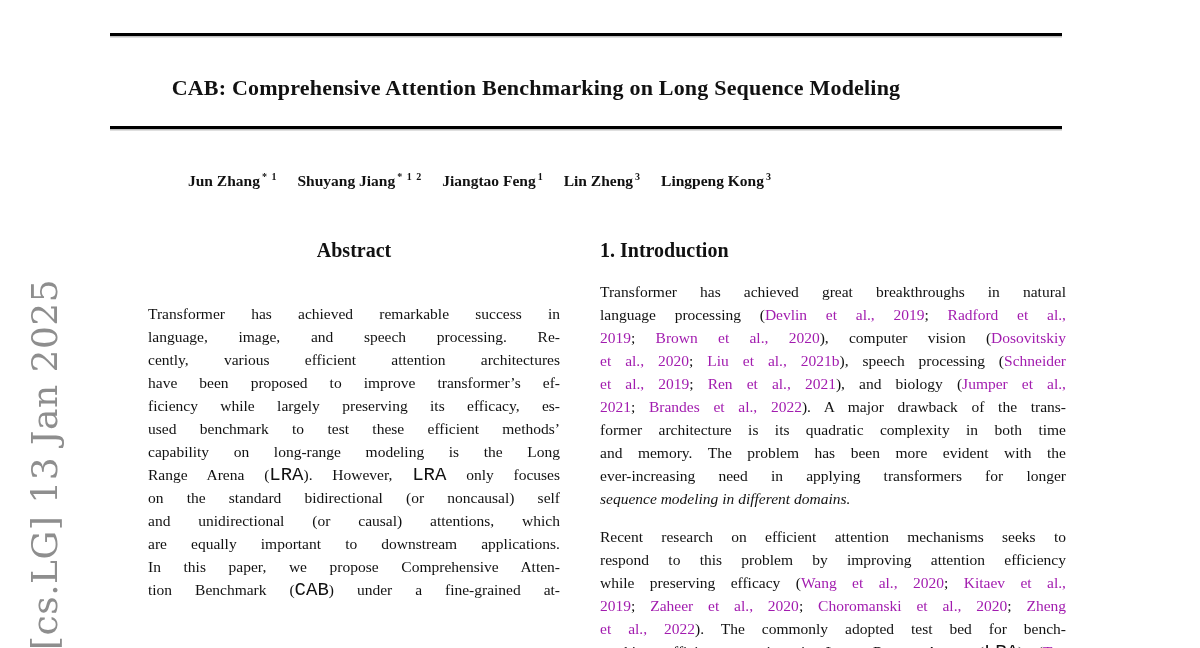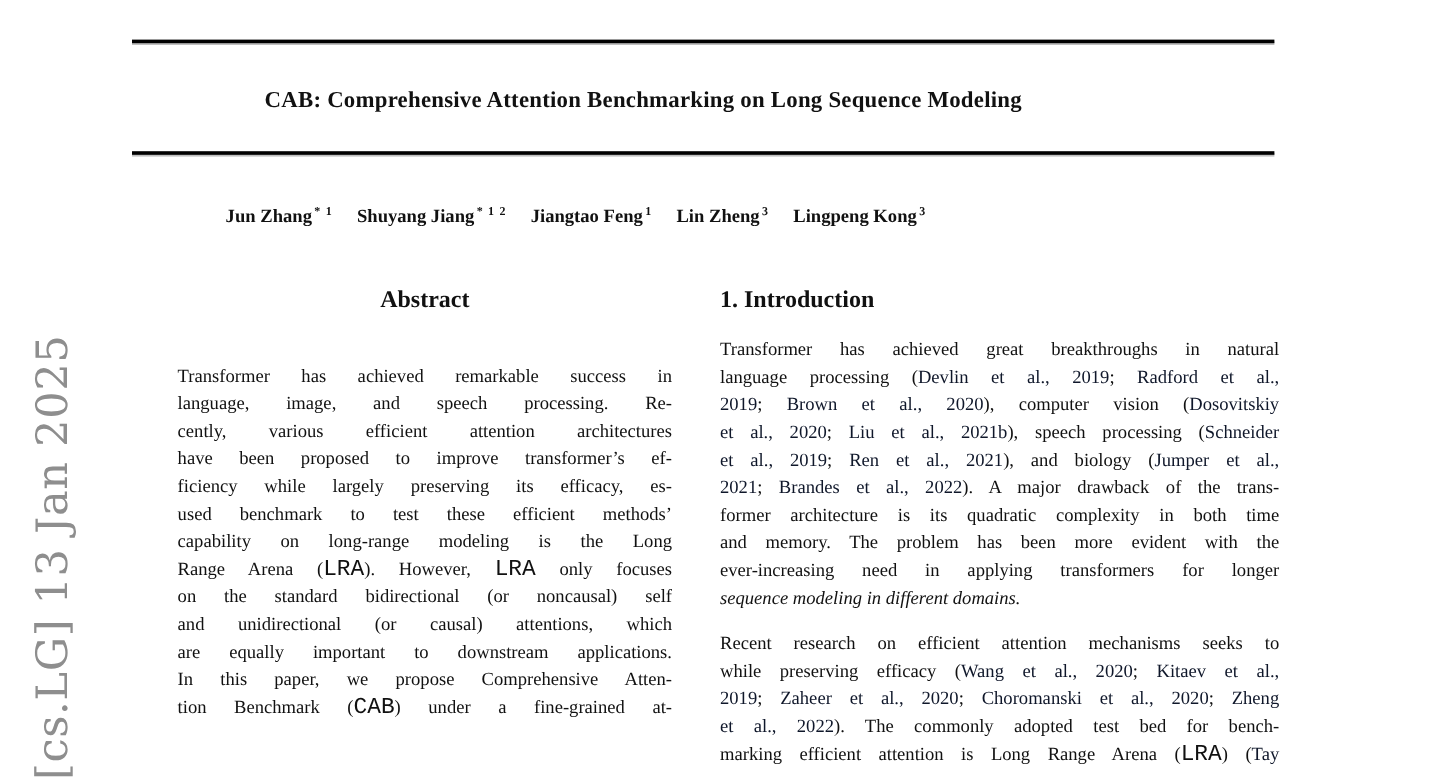--- a/index.html
+++ b/index.html
@@ -19,21 +19,21 @@
     background: #000;
     box-shadow: 0 1.5px 0 rgba(0,0,0,0.25);
   }
   .rule.top { top: 33px; }
   .rule.bottom { top: 126px; }
 
   .paper-title {
     position: absolute;
     left: 0; top: 60px; width: 1072px;
     text-align: center;
-    font-size: 19px; font-weight: bold;
+    font-size: 22px; font-weight: bold;
     letter-spacing: 0.2px;
   }
 
   .authors {
     position: absolute;
     left: 0; top: 171px; width: 960px;
     text-align: center;
     font-size: 15.5px; font-weight: bold;
   }
   .author { margin: 0 10px; white-space: nowrap; }
@@ -63,21 +63,21 @@
   #intro-p2 { left: 600px; top: 525px; width: 466px; }
 
   .tline {
     height: 23px;
     text-align: justify;
     text-align-last: justify;
     white-space: normal;
   }
   .tline.flush { text-align-last: left; font-style: italic; }
 
-  .cite { color: #0f172a; }
+  .cite { color: #a21caf; }
   .mono {
     font-family: "Liberation Mono", "DejaVu Sans Mono", monospace;
     font-size: 19px;
   }
 
   .arxiv-stamp {
     position: absolute;
     left: 24px; top: 650px;
     transform: rotate(-90deg);
     transform-origin: 0 0;
@@ -126,20 +126,21 @@
       <div class="tline"><span class="cite">et al., 2020</span>; <span class="cite">Liu et al., 2021b</span>), speech processing (<span class="cite">Schneider</span></div>
       <div class="tline"><span class="cite">et al., 2019</span>; <span class="cite">Ren et al., 2021</span>), and biology (<span class="cite">Jumper et al.,</span></div>
       <div class="tline"><span class="cite">2021</span>; <span class="cite">Brandes et al., 2022</span>). A major drawback of the trans-</div>
       <div class="tline">former architecture is its quadratic complexity in both time</div>
       <div class="tline">and memory. The problem has been more evident with the</div>
       <div class="tline">ever-increasing need in applying transformers for longer</div>
       <div class="tline flush">sequence modeling in different domains.</div>
     </div>
   <div class="textblock" id="intro-p2">
       <div class="tline">Recent research on efficient attention mechanisms seeks to</div>
+      <div class="tline">respond to this problem by improving attention efficiency</div>
       <div class="tline">while preserving efficacy (<span class="cite">Wang et al., 2020</span>; <span class="cite">Kitaev et al.,</span></div>
       <div class="tline"><span class="cite">2019</span>; <span class="cite">Zaheer et al., 2020</span>; <span class="cite">Choromanski et al., 2020</span>; <span class="cite">Zheng</span></div>
       <div class="tline"><span class="cite">et al., 2022</span>). The commonly adopted test bed for bench-</div>
       <div class="tline">marking efficient attention is Long Range Arena (<span class="mono">LRA</span>) (<span class="cite">Tay</span></div>
     </div>
 
   <div class="arxiv-stamp">[cs.LG]  13 Jan 2025</div>
 
 </div>
 

